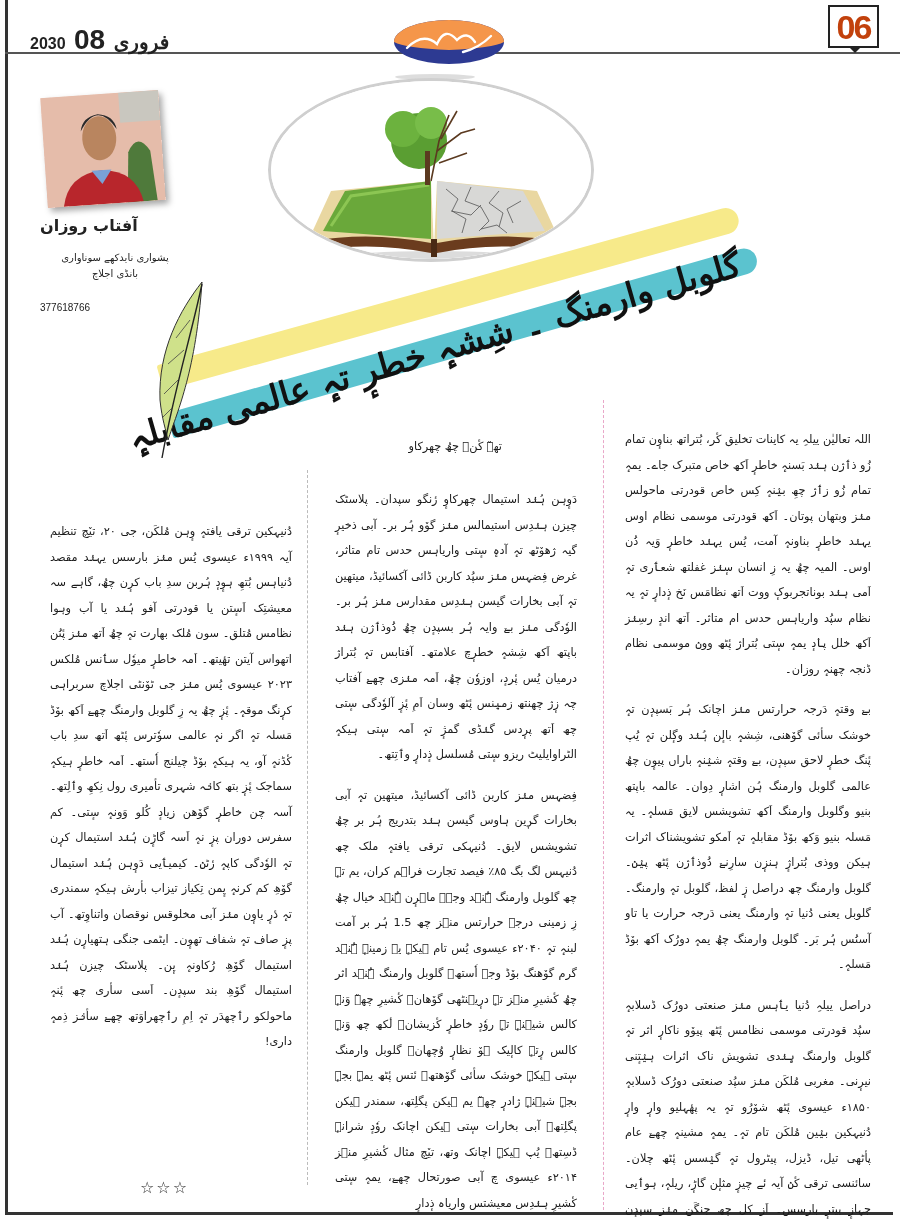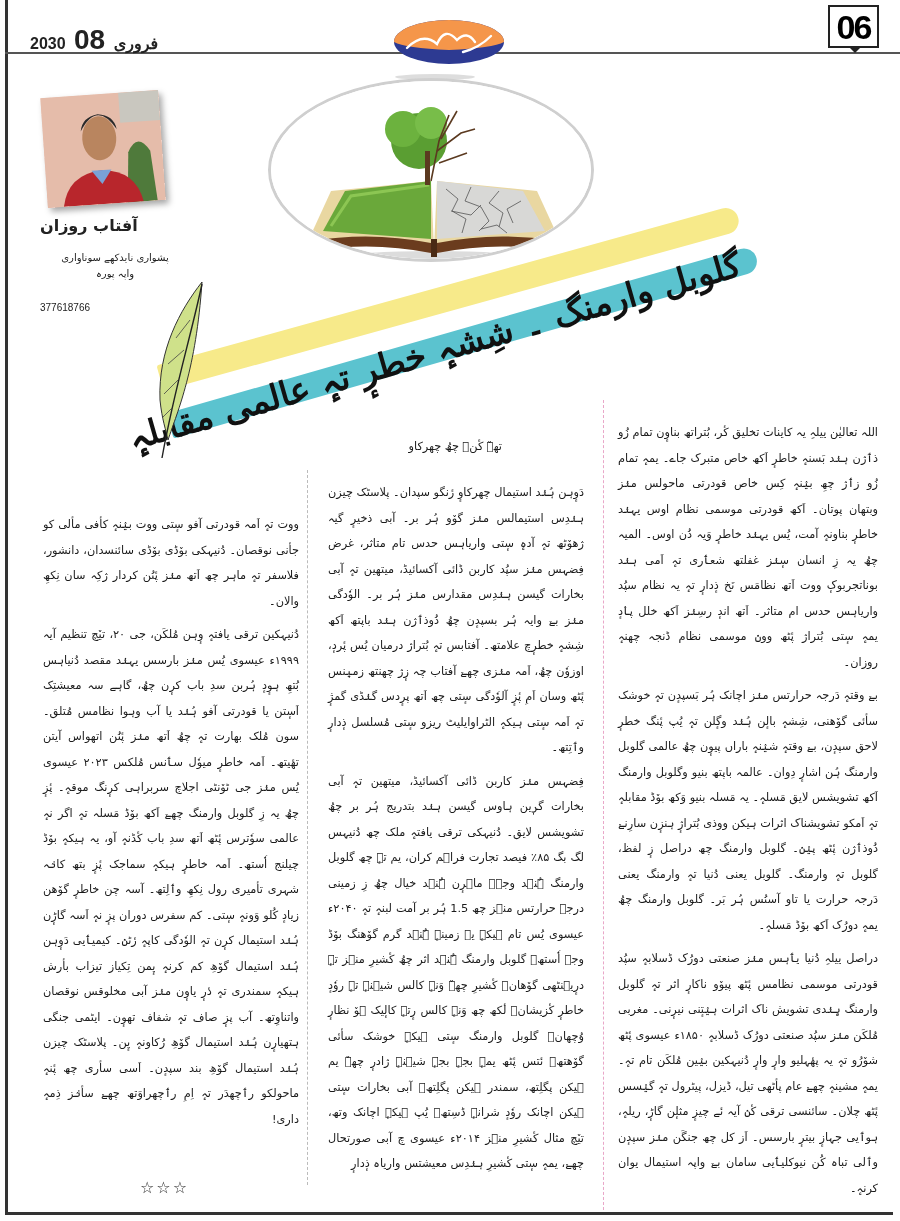--- a/index.html
+++ b/index.html
@@ -5,45 +5,45 @@
   * { box-sizing: border-box; margin: 0; padding: 0; }
   html, body { width: 900px; height: 1221px; background: #ffffff; overflow: hidden; }
   body { position: relative; font-family: "DejaVu Sans", sans-serif; color: #1a1a1a; }
 
   .frame-left { position: absolute; left: 5px; top: 0; width: 3px; height: 1213px; background: #333; }
   .frame-bottom { position: absolute; left: 5px; bottom: 6px; width: 888px; height: 3px; background: #333; }
   .header-rule { position: absolute; left: 5px; top: 52px; width: 895px; height: 2px; background: #555; }
 
   .date { position: absolute; left: 30px; top: 24px; font-family: "Liberation Sans", sans-serif; font-weight: bold; font-size: 16px; color: #222; direction: ltr; }
   .date .day { font-size: 28px; letter-spacing: -1px; margin-left: 4px; }
-  .date .month { font-family: Liberation Serif, serif; font-size: 16px; margin: 16px 4px; }
+  .date .month { font-family: Liberation Serif, serif; font-size: 20px; margin: 16px 4px; }
 
   .logo { position: absolute; left: 393px; top: 18px; width: 112px; height: 48px; }
   .logo-shadow { position: absolute; left: 395px; top: 74px; width: 80px; height: 6px; border-radius: 50%; background: #ddd; }
 
-  .page-num { position: absolute; left: 828px; top: 5px; width: 51px; height: 43px; border: 2px solid #222; font-family: "Liberation Sans", sans-serif; font-weight: bold; font-size: 34px; text-align: center; line-height: 40px; color: #000000; letter-spacing: -2px; }
+  .page-num { position: absolute; left: 828px; top: 5px; width: 51px; height: 43px; border: 2px solid #222; font-family: "Liberation Sans", sans-serif; font-weight: bold; font-size: 34px; text-align: center; line-height: 40px; color: #c2410c; letter-spacing: -2px; }
   .page-num::after { content: ""; position: absolute; left: 20px; bottom: -7px; border-left: 5px solid transparent; border-right: 5px solid transparent; border-top: 5px solid #222; }
 
   .hero { position: absolute; left: 268px; top: 78px; width: 326px; height: 184px; border: 3px solid #cfcfcf; border-radius: 50%; overflow: hidden; background: #fff; }
 
   .author-photo { position: absolute; left: 44px; top: 94px; width: 118px; height: 110px; transform: rotate(-4deg); box-shadow: 3px 4px 6px rgba(0,0,0,0.35); overflow: hidden; background: linear-gradient(180deg, #e9c2b2 0%, #dfb3a4 100%); }
   .author-name { position: absolute; left: 40px; top: 216px; width: 150px; direction: rtl; text-align: left; font-size: 16px; font-weight: bold; color: #222; }
   .author-addr { position: absolute; left: 40px; top: 250px; width: 150px; direction: rtl; text-align: center; font-size: 10px; line-height: 16px; color: #222; }
   .author-phone { position: absolute; left: 40px; top: 302px; font-family: "Liberation Sans", sans-serif; font-size: 10px; color: #222; }
 
   .title-wrap { position: absolute; left: 150px; top: 215px; width: 640px; height: 250px; }
   .brush { position: absolute; height: 26px; border-radius: 4px 20px 20px 4px; transform-origin: left center; }
   .brush.yellow { left: 10px; top: 150px; width: 600px; background: #f7ea8a; transform: rotate(-15.5deg); }
   .brush.cyan { left: 20px; top: 198px; width: 610px; background: #5bc3cf; transform: rotate(-16deg); }
   .headline { position: absolute; left: 80px; top: 100px; width: 520px; direction: rtl; text-align: center; font-family: "DejaVu Serif", serif; font-weight: bold; font-size: 34px; color: #111; transform: rotate(-16deg); white-space: nowrap; }
 
   .feather { position: absolute; left: 150px; top: 280px; width: 60px; height: 180px; }
 
   .column { position: absolute; direction: rtl; text-align: justify; font-family: "DejaVu Sans", sans-serif; font-size: 11.3px; line-height: 25.5px; color: #1b1b1b; }
-  .column p { margin: 8px; }
+  .column p { margin: 15px; }
   .col-right { left: 610px; top: 412px; width: 276px; }
   .col-mid { left: 320px; top: 472px; width: 272px; }
   .col-left { left: 35px; top: 504px; width: 272px; }
   .mid-lead { position: absolute; left: 320px; top: 440px; width: 272px; direction: rtl; text-align: right; padding-right: 90px; font-size: 11.3px; color: #1b1b1b; }
 
   .divider-a { position: absolute; left: 603px; top: 400px; width: 0; height: 810px; border-left: 1px dashed #e9a7c8; }
   .divider-b { position: absolute; left: 307px; top: 470px; width: 0; height: 715px; border-left: 1px dashed #bbb; }
 
   .stars { position: absolute; left: 140px; top: 1178px; font-size: 16px; color: #333; letter-spacing: 2px; }
 </style>
@@ -113,21 +113,21 @@
     <path d="M84,60 q10,-20 22,0 l4,50 h-30 z" fill="#4f7a3b"></path>
     <ellipse cx="56" cy="44" rx="17" ry="22" fill="#b9855f"></ellipse>
     <path d="M38,36 q18,-30 36,0 q-2,-14 -18,-16 q-16,2 -18,16 z" fill="#2a2a2a"></path>
     <path d="M16,110 q6,-32 40,-34 q34,2 40,34 z" fill="#b8262c"></path>
     <path d="M46,76 l10,14 l10,-14 z" fill="#7aa2d6"></path>
   </svg>
 </div>
 <div class="author-name">آفتاب روزان</div>
 <div class="author-addr">
   <div>پشواری نایدکھے سوناواری</div>
-  <div>واپہ پورہ</div>
+  <div>بانڈی اجلاچ</div>
 </div>
 <div class="author-phone">377618766</div>
 
 <div class="title-wrap">
   <div class="brush yellow"></div>
   <div class="brush cyan"></div>
   <div class="headline">گلوبل وارمنگ ۔ شِشہٕ خطرٕ تہٕ عالمی مقابلہٕ</div>
 </div>
 
 <div class="feather">
@@ -147,17 +147,16 @@
   <p>دراصل ییلہِ دُنیا یٲہس منٛز صنعتی دورُک ڈسلابہٕ سپُد قودرتی موسمی نظامس پٔٹھ پیوٚو ناکارٕ اثر تہٕ گلوبل وارمنگ ہٕنٛدی تشویش ناک اثرات ہیٛتٕنی نیرٕنی۔ مغربی مُلکَن منٛز سپُد صنعتی دورُک ڈسلابہٕ ۱۸۵۰ء عیسوی پٔٹھ شوٚرُو تہٕ یہ پھٔہلیو وارٕ وارٕ دُنیہکین بیٛین مُلکَن تام تہٕ۔ یمہٕ مشینہٕ چھےٚ عام پأٹھی تیل، ڈیزل، پیٹرول تہٕ گیٛسس پٔٹھ چلان۔ سائنسی ترقی کٔنٛ آیہ نٔے چیزٕ مثلٕن گاڑٕ، ریلہٕ، ہوٲیی جہازٕ بیترٕ بارسس۔ اَز کل چھ جنگَن منٛز سپدٕن وٲلی تباہ کُن نیوکلیٲیی سامان بےٚ واپہ استیمال یوان کرنہٕ۔</p>
 </div>
 
 <div class="mid-lead">تھےٚ کٔنٛ چھُ چھرکاو</div>
 <div class="column col-mid">
   <p>دَوٕہن ہُنٛد استیمال چھرکاوٕ رٔنگو سپدان۔ پلاسٹک چیزن ہنٛدِس استیمالس منٛز گوٚو ہُر بر۔ آبی ذخیرٕ گیہ ژھوٚٹھ تہٕ آدہٕ سٕتی واریاہس حدس تام متاثر، غرض فِضہس منٛز سپُد کاربن ڈائی آکسائیڈ، میتھین تہٕ آبی بخارات گیسن ہنٛدِس مقدارس منٛز ہُر بر۔ الوٗدگی منٛز بےٚ وایہ ہُر بسپدٕن چھُ ذُوذٲژن ہنٛد باپتھ اَکھ شِشہٕ خطرٕچ علامتھ۔ آفتابس تہٕ بُتراژ درمیان یُس پٔردٕ، اوزوٗن چھُ، اَمہ منٛزی چھےٚ آفتاب چہ زٕژ چھنتھ زمیٖنس پٔٹھ وسان اَمِ پٔزٕ آلوٗدگی سٕتی چھ اَتھ پرٕدس گنٛڈی گمژٕ تہٕ اَمہ سٕتی ہیکہٕ الٹراوایلیٹ ریزو سٕتی مُسلسل ذٕدارٕ وٲتِتھ۔</p>
   <p>فِضہس منٛز کاربن ڈائی آکسائیڈ، میتھین تہٕ آبی بخارات گرٖین ہاوس گیسن ہنٛد بتدریج ہُر بر چھُ تشویشس لایق۔ دُنیہکی ترقی یافتہٕ ملک چھ دُنیہس لگ بگ ۸۵٪ فیصد تجارت فراہم کران، یم تہٕ چھ گلوبل وارمنگ ہُنٛد وجہ۔ ماہرٕن ہُنٛد خیال چھُ زِ زمینی درجہ حرارتس منٛز چھ 1.5 ہُر بر آمت لبنہٕ تہٕ ۲۰۴۰ء عیسوی یُس تام ہیکہٕ یہ زمینہٕ ہُنٛد گرم گوٚھنگ بوٚڈ وجہ اٗستھ۔ گلوبل وارمنگ ہُنٛد اثر چھُ کٔشیرِ منٛز تہٕ درٕیٛنٹھی گوٚھان۔ کٔشیرِ چھےٚ وَنہٕ کالس شیٛنہٕ تہٕ روٗدٕ خاطرٕ کٔزیشان۔ لٔکھ چھ وَنہٕ کالس رٕتہٕ کالٕیک ہوٚ نظارٕ وُچھان۔ گلوبل وارمنگ سٕتی ہیکہٕ خوشک سأئی گوٚھتھ۔ نٔتس پٔٹھ یمہٕ بجہٕ بجہٕ شیٛنہٕ ژادرٕ چھےٚ یم ہیکن پگلِتھ، سمندر ہیکن پگلِتھ۔ آبی بخارات سٕتی ہیکن اچانک روٗدٕ شرانہٕ ڈسِتھ۔ یُپ ہیکہٕ اچانک وتھ، تیٚچ مثال کٔشیرِ منٛز ۲۰۱۴ء عیسوی چ آبی صورتحال چھےٚ، یمہٕ سٕتی کٔشیرِ ہنٛدِس معیشتس واریاہ ذٕدارٕ</p>
 </div>
 
 <div class="column col-left">
-  <p>ووت تہٕ اَمہ قودرتی آفو سٕتی ووت بیٛنہٕ کأفی مألی کو جأنی نوقصان۔ دُنیہکی بوٚڈی بوٚڈی سائنسدان، دانشور، فلاسفر تہٕ ماہر چھ اَتھ منٛز پٔنُن کردار ژکِہ سان نِکھِ والان۔</p>
   <p>دُنیہکین ترقی یافتہٕ وٕہن مُلکَن، جی ۲۰، تیٚچ تنظیم آیہ ۱۹۹۹ء عیسوی یُس منٛز بارسس یہنٛد مقصد دُنیاہس بُتھِ ہوٕدٕ ہُربن سدِ باب کرٕن چھُ، گاہے سہ معیشتِک اَسٕتن یا قودرتی آفو ہُنٛد یا آب وہوا نظامس مُتلق۔ سون مُلک بھارت تہٕ چھُ اَتھ منٛز پٔنُن اتھواس آیتن تھٔیتھ۔ اَمہ خاطرٕ میوٗل سٲنس مُلکس ۲۰۲۳ عیسوی یُس منٛز جی ٹوٚنٹی اجلاچ سربراہی کرٕنگ موقہٕ۔ پٔزٕ چھُ یہ زِ گلوبل وارمنگ چھےٚ اَکھ بوٚڈ مَسلہ تہٕ اگر نہٕ عالمی سوٗترس پٔٹھ اَتھ سدِ باب کٔڈنہٕ آو، یہ ہیکہٕ بوٚڈ چیلنج اٗستھ۔ اَمہ خاطرٕ ہیکہٕ سماجک پٔزٕ بتھ کانٛہ شہری تأمیری رول نِکھِ وٲلِتھ۔ آسہ چن خاطرٕ گوٚھن زیادٕ کُلو وَونہٕ سٕتی۔ کم سفرس دوران پزٕ نہٕ اَسہ گاڑٕن ہُنٛد استیمال کرٕن تہٕ الوٗدگی کاپہٕ رٔٹنٛ۔ کیمیٲیی دَوٕہن ہُنٛد استیمال گوٚھِ کم کرنہٕ یٕمن تِکیاز تیزاب بأرش ہیکہٕ سمندری تہٕ دٔرٕ یاوٕن منٛز آبی مخلوقس نوقصان واتناوِتھ۔ آب پزٕ صاف تہٕ شفاف تھوٕن۔ ایٹمی جنگی ہتھیارٕن ہُنٛد استیمال گوٚھِ رُکاونہٕ یٕن۔ پلاسٹک چیزن ہُنٛد استیمال گوٚھِ بند سپدٕن۔ اَسی سأری چھ پٔنہٕ ماحولکو رٲچھدَر تہٕ اِمِ رٲچھراوَتھ چھےٚ سأنٛز ذِمہٕ داری!</p>
 </div>
 
 <div class="stars">☆☆☆</div>
 
 </body></html>

